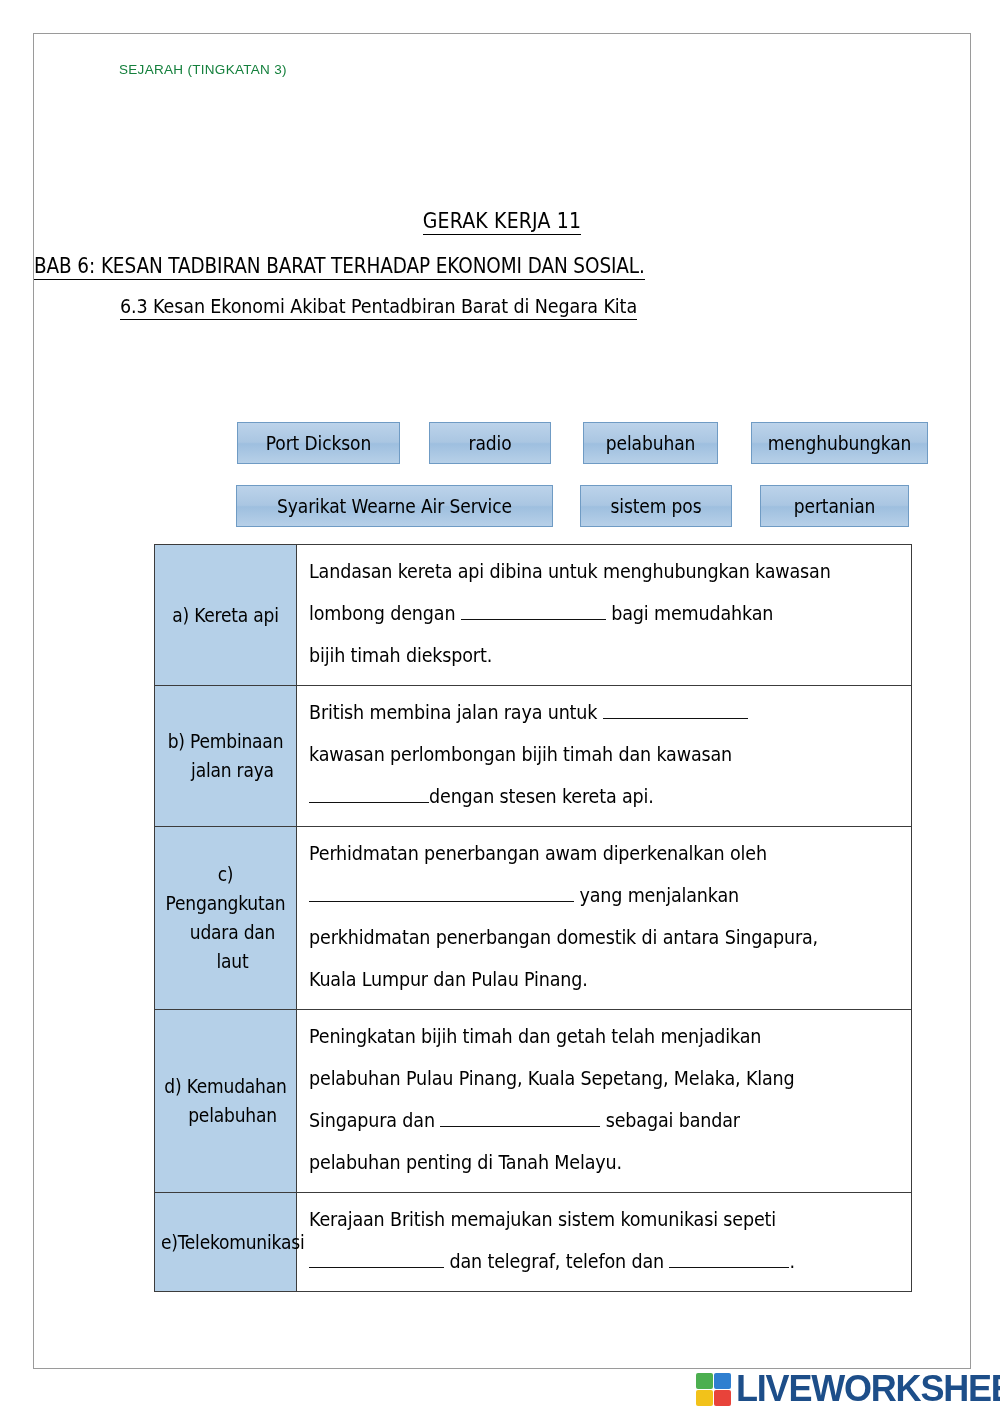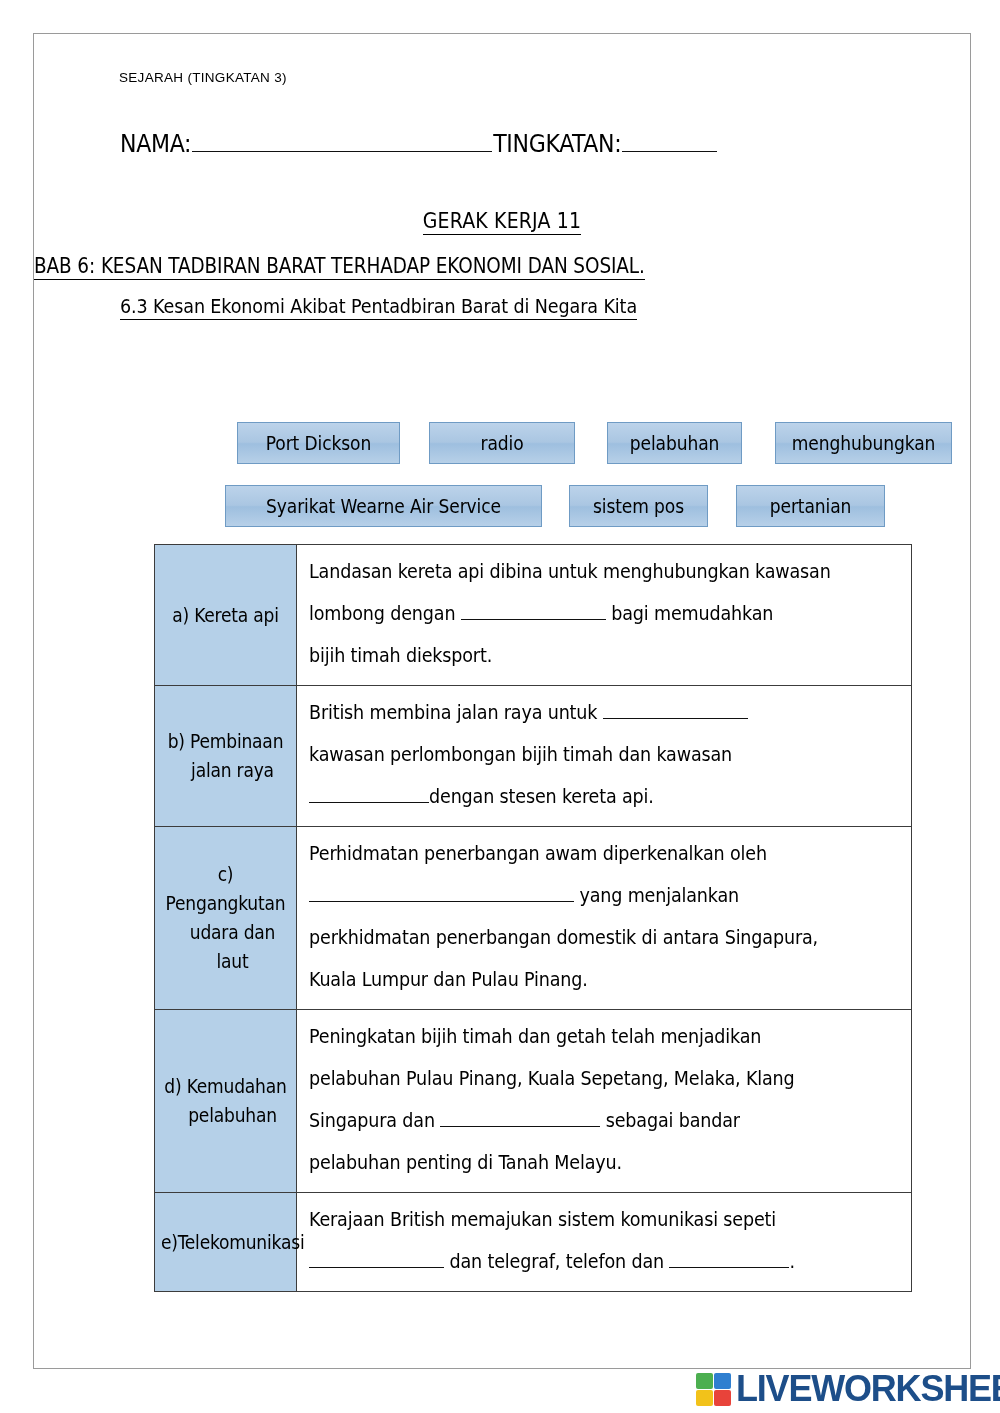--- a/index.html
+++ b/index.html
@@ -28,23 +28,22 @@
   }
 
   
   #subject-line {
     position: absolute;
     left: 85px;
     top: 28px;
     font-family: "Liberation Sans", sans-serif;
     font-size: 13.5px;
     letter-spacing: 0.3px;
-    color: #000000;
+    color: #15803d;
     white-space: nowrap;
-    margin-top: 8px;
   }
 
   
   .hw {
     font-family: "DejaVu Sans Condensed", "DejaVu Sans", sans-serif;
     font-stretch: condensed;
     color: #000000;
   }
 
   
@@ -108,21 +107,21 @@
   }
   #instruction .l2 { display: block; padding-left: 17px; }
 
   
   .wb-row {
     position: absolute;
     display: flex;
     align-items: flex-start;
   }
   #wb-row-1 { left: 203px; top: 388px; }
-  #wb-row-2 { left: 191px; top: 451px; border-radius: 12px; }
+  #wb-row-2 { left: 202px; top: 451px; border-radius: 12px; }
 
   .wb-chip {
     background: linear-gradient(to bottom, #bcd3ea 0%, #aac6e2 48%, #9ebfdf 52%, #b7d0e8 100%);
     border: 1px solid #6f9bc4;
     color: #000;
     font-size: 19px;
     letter-spacing: -0.1px;
     height: 42px;
     line-height: 40px;
     text-align: center;
@@ -212,40 +211,37 @@
     line-height: 38px;
   }
 </style>
 </head>
 <body>
 
 <div id="page-frame">
 
   <div id="subject-line">SEJARAH (TINGKATAN 3)</div>
 
-  <div id="name-row" class="hw">
-    <span>NAMA:</span><span class="blank blank-name"></span><span>TINGKATAN:</span><span class="blank blank-tkt"></span>
-  </div>
 
   <div id="gerak-kerja" class="hw"><span>GERAK KERJA 11</span></div>
 
   <div id="bab-title" class="hw"><span>BAB 6: KESAN TADBIRAN BARAT TERHADAP EKONOMI DAN SOSIAL.</span></div>
 
   <div id="sub-title" class="hw"><span>6.3 Kesan Ekonomi Akibat Pentadbiran Barat di Negara Kita</span></div>
 
 
   <div id="wb-row-1" class="wb-row hw">
       <div class="wb-chip" style="width: 163px; margin-right: 29px;">Port Dickson</div>
-      <div class="wb-chip" style="width: 146px; margin-right: 32px;">radio</div>
+      <div class="wb-chip" style="width: 122px; margin-right: 32px;">radio</div>
       <div class="wb-chip" style="width: 135px; margin-right: 33px;">pelabuhan</div>
       <div class="wb-chip" style="width: 177px;">menghubungkan</div>
     </div>
   <div id="wb-row-2" class="wb-row hw">
       <div class="wb-chip" style="width: 317px; margin-right: 27px;">Syarikat Wearne Air Service</div>
-      <div class="wb-chip" style="width: 139px; margin-right: 28px;">sistem pos</div>
+      <div class="wb-chip" style="width: 152px; margin-right: 28px;">sistem pos</div>
       <div class="wb-chip" style="width: 149px;">pertanian</div>
     </div>
 
   <table id="eco-table" class="hw">
     <tbody>
         <tr>
           <td class="cat">
             <span class="cat-inner">a) Kereta api</span>
           </td>
           <td class="body">

